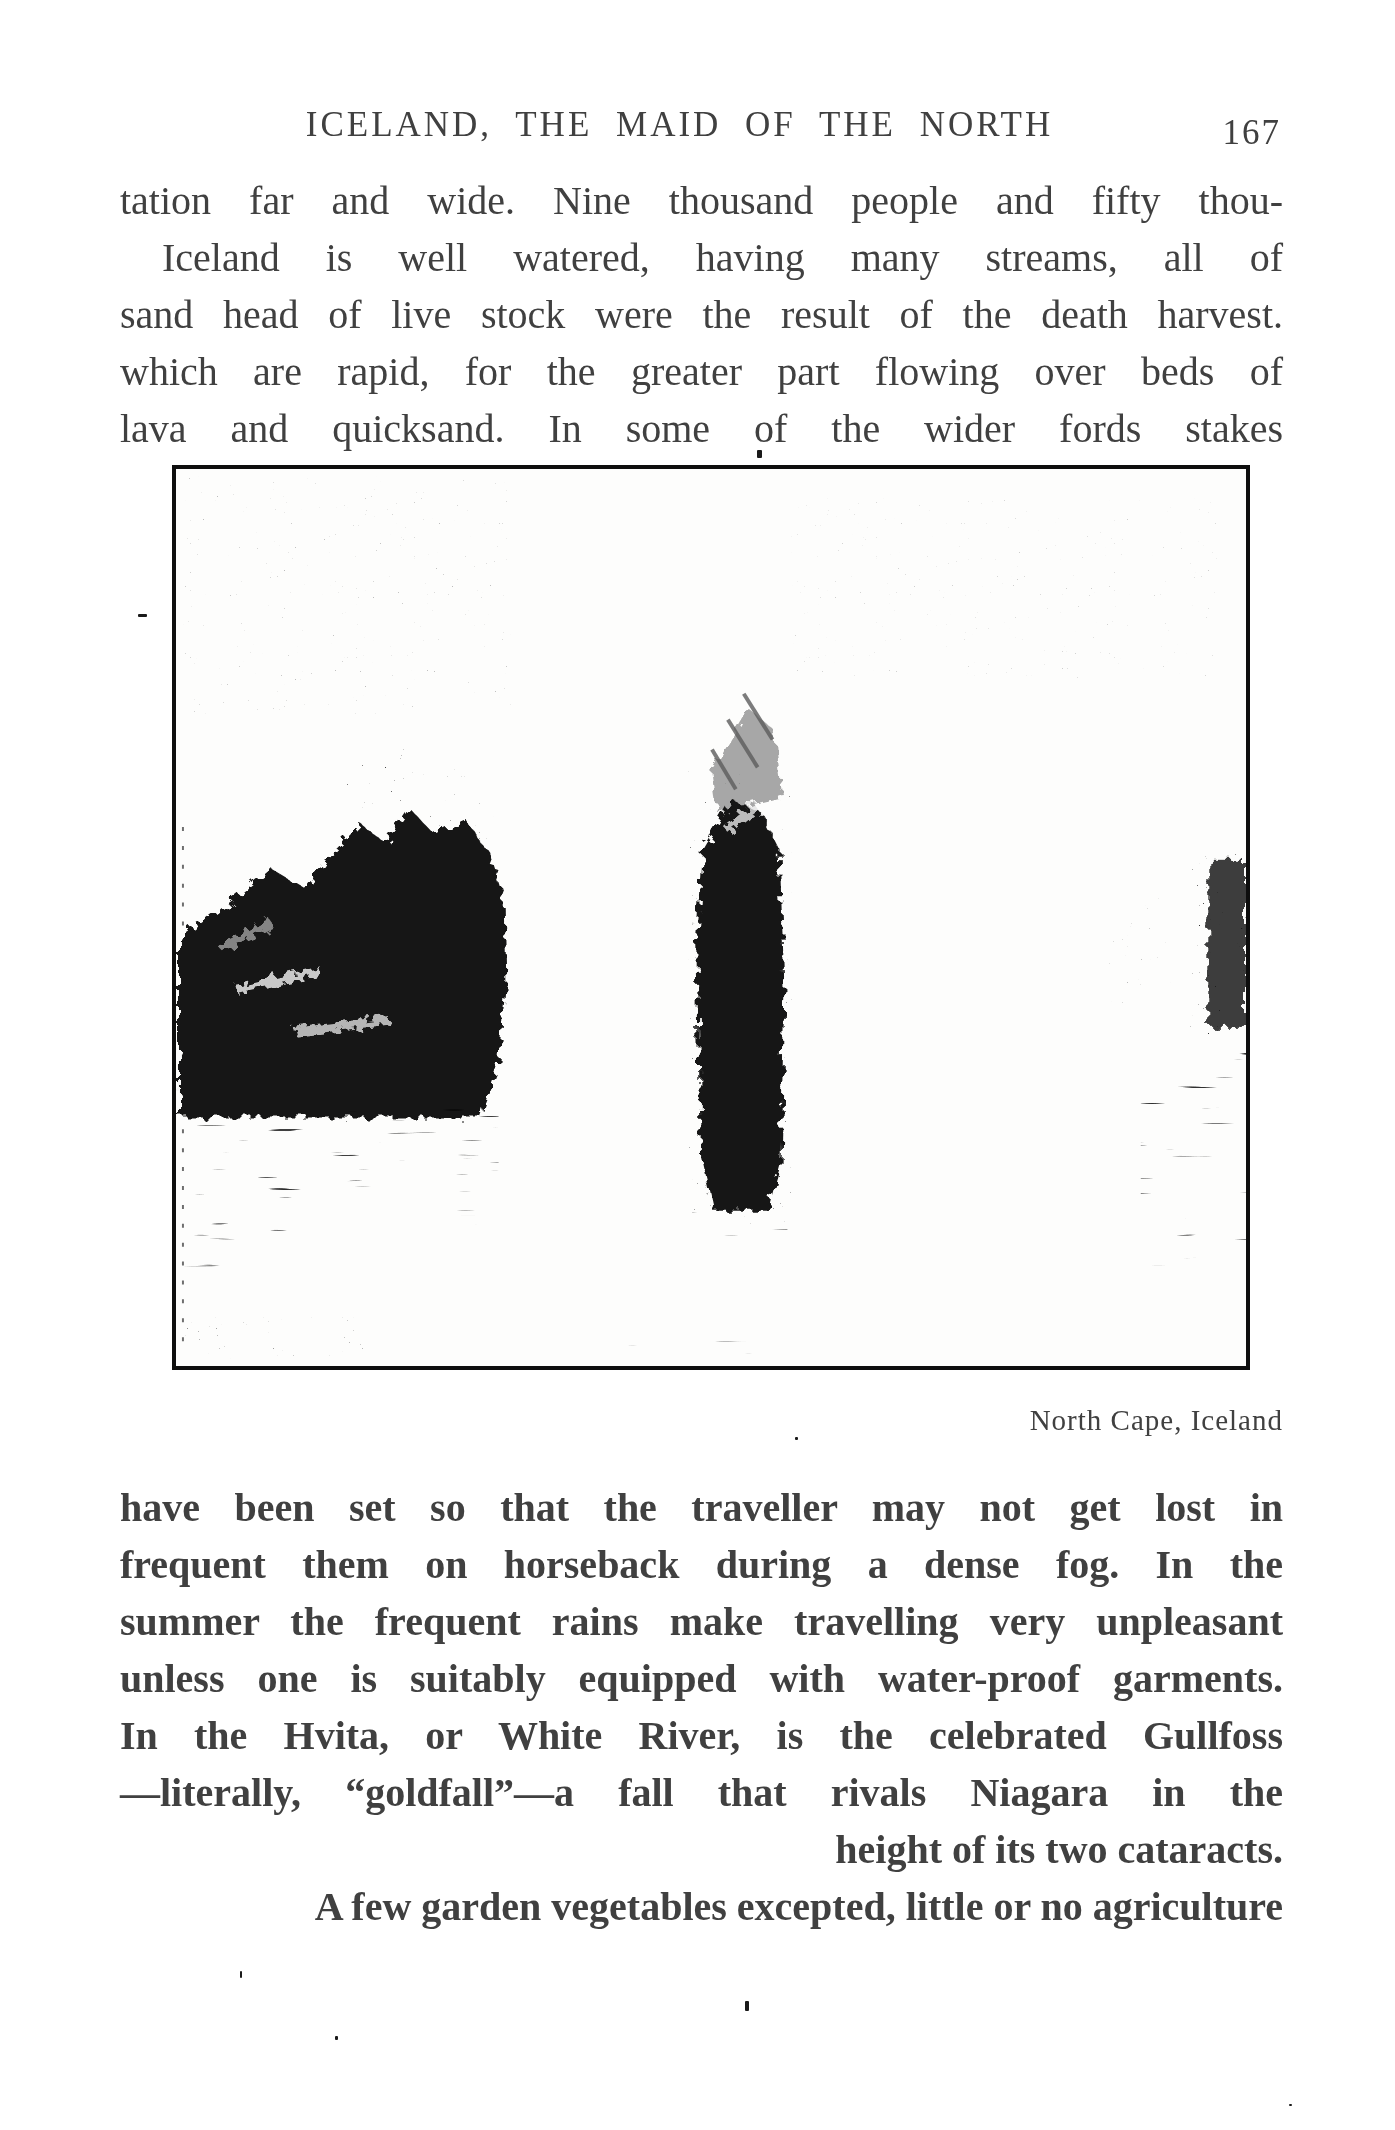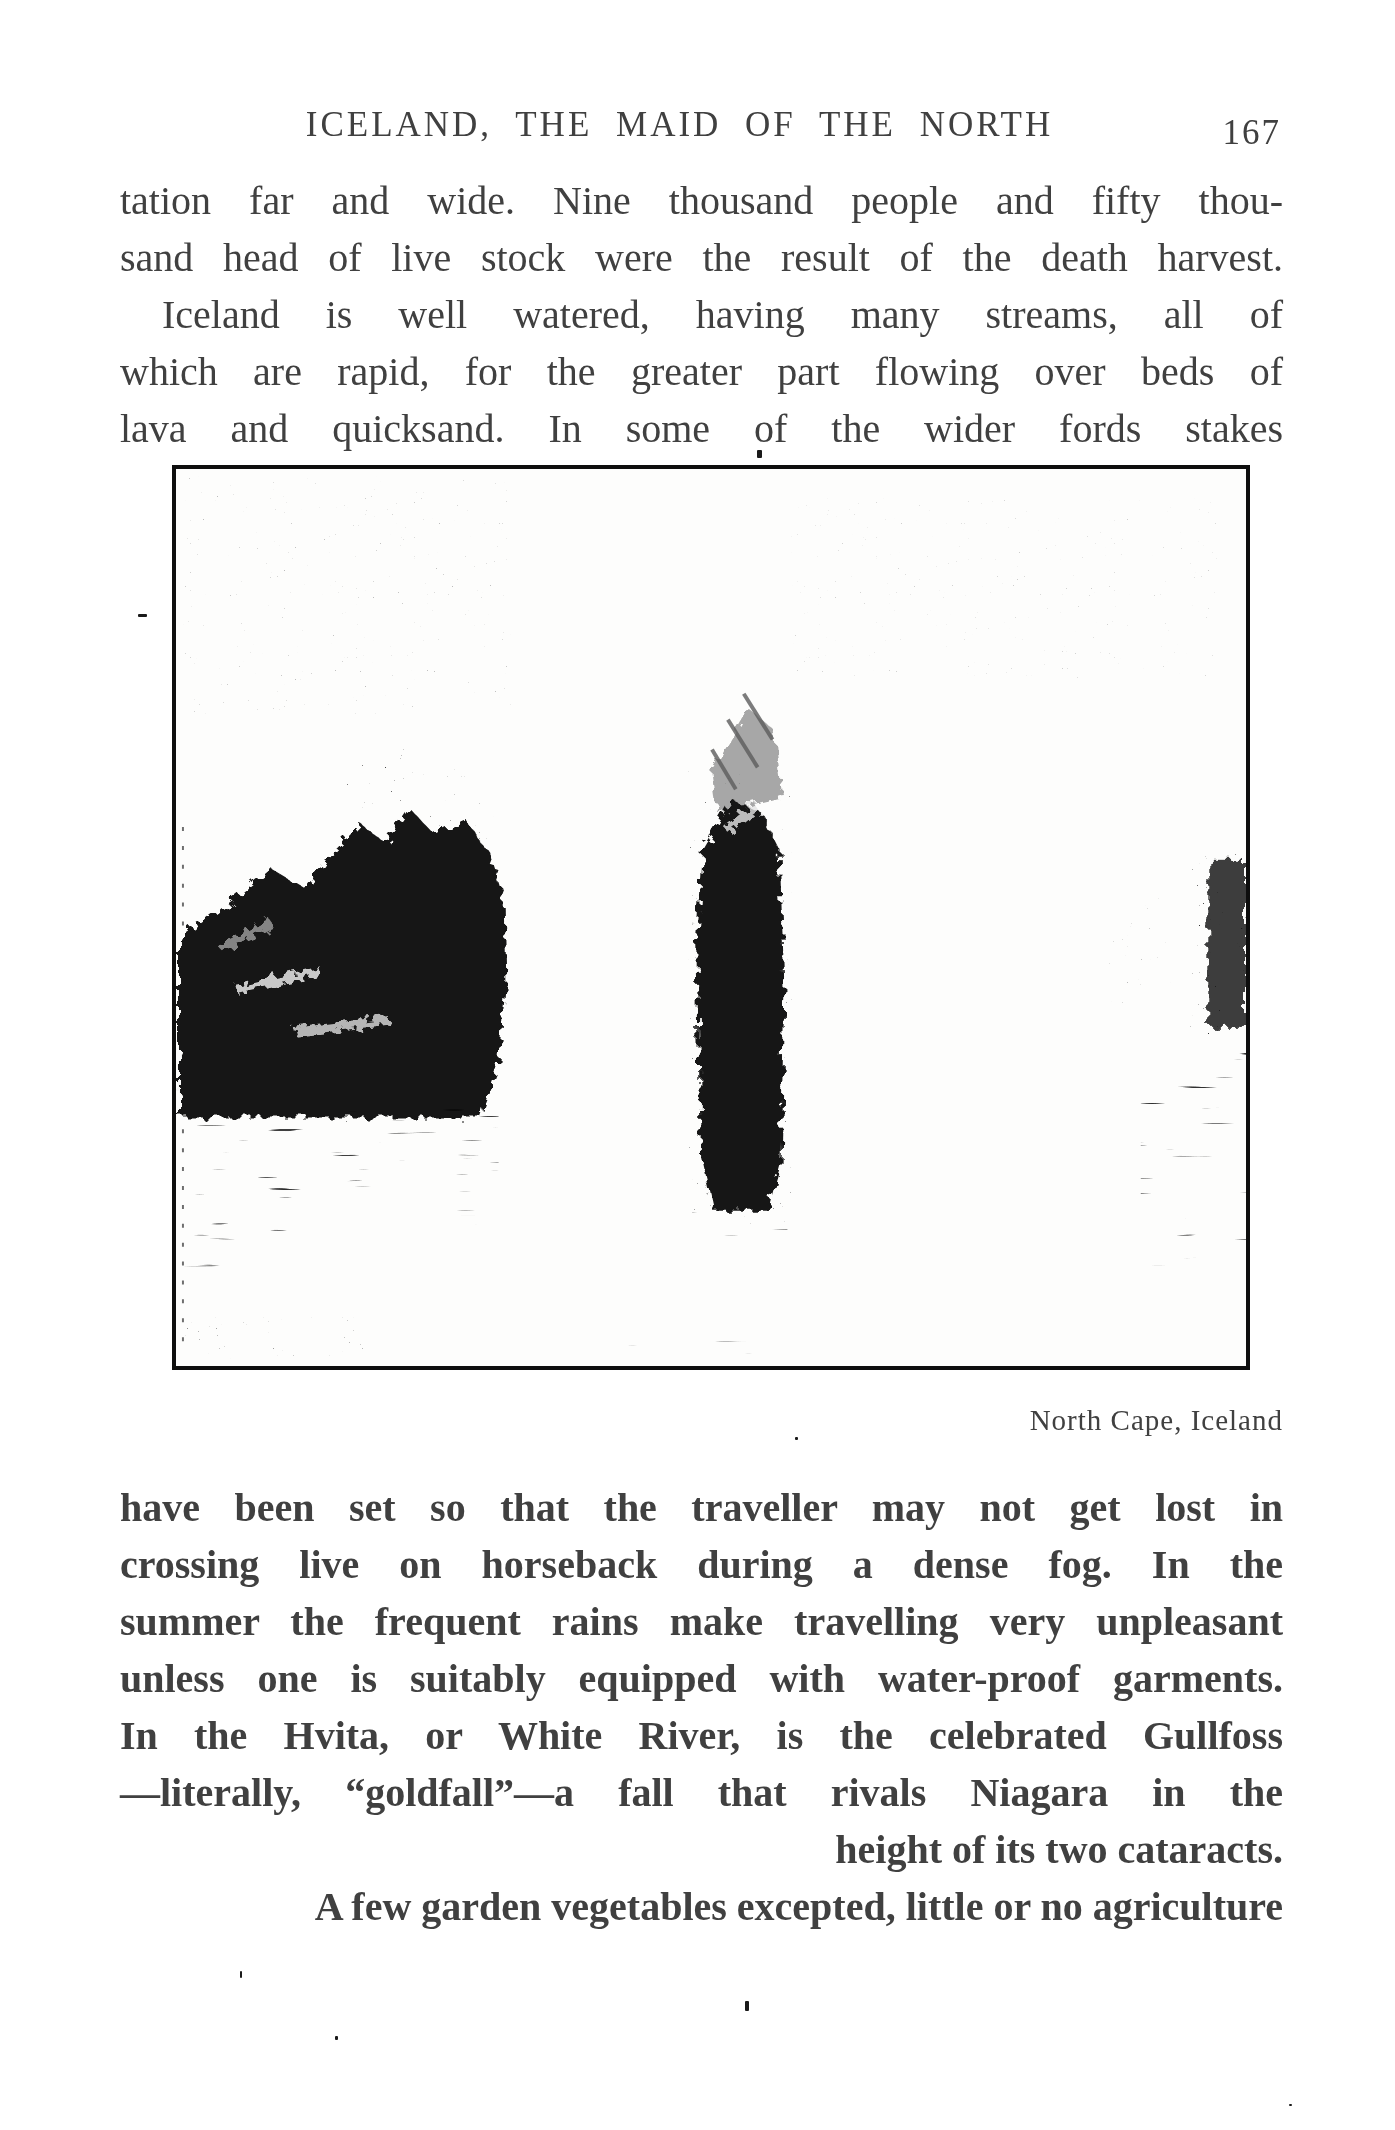--- a/index.html
+++ b/index.html
@@ -62,22 +62,22 @@
 
 <div class="page">
 
   <div class="col header">
     <span class="title">ICELAND, THE MAID OF THE NORTH</span>
     <span class="pnum">167</span>
   </div>
 
   <div class="col para p-top">
     <div class="bl j">tation far and wide.  Nine thousand people and fifty thou-</div>
+    <div class="bl j ind">Iceland is well watered, having many streams, all of</div>
     <div class="bl j">sand head of live stock were the result of the death harvest.</div>
-    <div class="bl j ind">Iceland is well watered, having many streams, all of</div>
     <div class="bl j">which are rapid, for the greater part flowing over beds of</div>
     <div class="bl j">lava and quicksand.  In some of the wider fords stakes</div>
   </div>
 
   <div class="figure">
     <svg viewBox="0 0 1078 902" preserveAspectRatio="none" aria-hidden="true">
       <defs>
         <filter id="rough" x="-15%" y="-15%" width="130%" height="130%">
           <feTurbulence type="fractalNoise" baseFrequency="0.11" numOctaves="2" seed="7" result="n"></feTurbulence>
           <feDisplacementMap in="SourceGraphic" in2="n" scale="16"></feDisplacementMap>
@@ -142,21 +142,21 @@
       <rect x="3" y="852" width="185" height="42" fill="#000" opacity="0.45" filter="url(#spk)"></rect>
       <rect x="428" y="876" width="225" height="16" fill="#000" opacity="0.5" filter="url(#streak)"></rect>
       <rect x="780" y="884" width="120" height="10" fill="#000" opacity="0.35" filter="url(#streak)"></rect>
     </svg>
   </div>
 
   <div class="col caption">North Cape, Iceland</div>
 
   <div class="col para p-bot">
     <div class="bl j">have been set so that the traveller may not get lost in</div>
-    <div class="bl j">crossing live on horseback during a dense fog.  In the</div>
+    <div class="bl j">frequent them on horseback during a dense fog.  In the</div>
     <div class="bl j">summer the frequent rains make travelling very unpleasant</div>
     <div class="bl j">unless one is suitably equipped with water-proof garments.</div>
     <div class="bl j">In the Hvita, or White River, is the celebrated Gullfoss</div>
     <div class="bl j">—literally, “goldfall”—a fall that rivals Niagara in the</div>
     <div class="bl">height of its two cataracts.</div>
     <div class="bl ind">A few garden vegetables excepted, little or no agriculture</div>
   </div>
 
   <div class="speck sp1"></div>
   <div class="speck sp2"></div>

